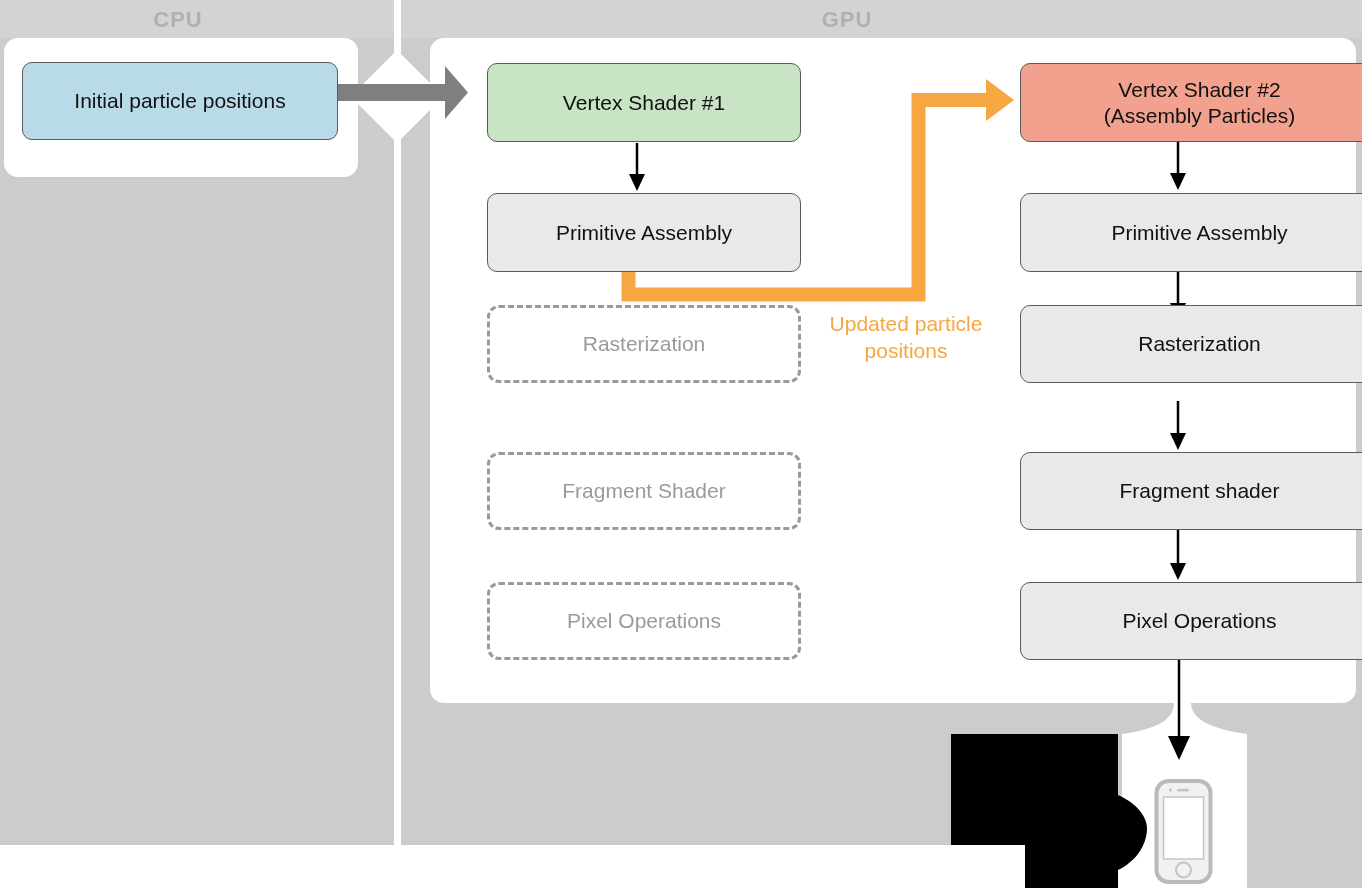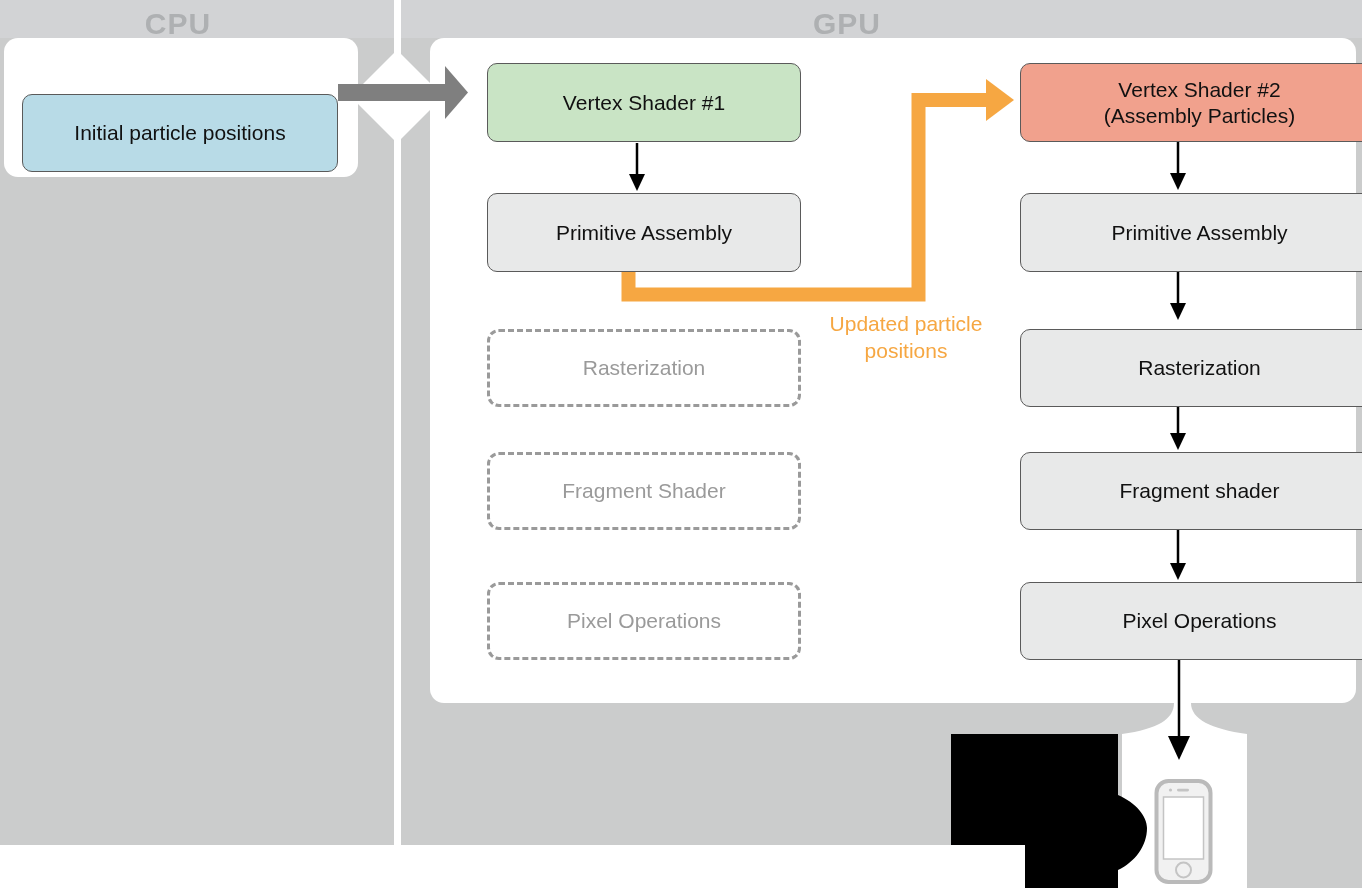--- a/index.html
+++ b/index.html
@@ -11,35 +11,35 @@
   html,body{margin:0;padding:0;background:#fff;}
   #stage{position:relative;width:1362px;height:888px;overflow:hidden;
          font-family:"Liberation Sans", sans-serif;background:#fff;}
   .abs{position:absolute;}
   
   .strip-cpu{left:0;top:0;width:394px;height:38px;background:var(--band-header);}
   .strip-gpu{left:401px;top:0;width:961px;height:38px;background:var(--band-header);}
   .body-cpu{left:0;top:38px;width:394px;height:807px;background:var(--band-body);}
   .body-gpu{left:401px;top:38px;width:961px;height:807px;background:var(--band-body);}
   .body-ext{left:1247px;top:845px;width:115px;height:43px;background:var(--band-body);}
-  .hdr-label{top:7px;width:160px;text-align:center;font-size:30px;font-weight:bold;
+  .hdr-label{top:7px;width:160px;text-align:center;font-size:22px;font-weight:bold;
              color:var(--hdr-text);letter-spacing:1px;}
   .hdr-cpu{left:98px;} .hdr-gpu{left:767px;}
   
   .card-cpu{left:4px;top:38px;width:354px;height:139px;background:var(--card);border-radius:14px;}
   .card-gpu{left:430px;top:38px;width:926px;height:665px;background:var(--card);border-radius:14px;}
   
   .box{position:absolute;box-sizing:border-box;display:flex;flex-direction:column;
        align-items:center;justify-content:center;text-align:center;
        border-radius:10px;font-size:21px;line-height:26px;color:var(--ink);
        border:1.5px solid var(--box-border);background:var(--box-gray);}
   .c1{left:479px;width:314px;margin-left:8px;} .c2{left:1020px;width:359px;}
-  .r1{top:63px;height:79px;} .r2{top:193px;height:79px;} .r3{top:329px;height:78px;}
+  .r1{top:63px;height:79px;} .r2{top:193px;height:79px;} .r3{top:305px;height:78px;}
   .r4{top:452px;height:78px;justify-content:center;} .r5{top:582px;height:78px;}
-  .box.blue{left:22px;top:62px;width:316px;height:78px;background:var(--blue);margin-top:32px;}
+  .box.blue{left:22px;top:62px;width:316px;height:78px;background:var(--blue);}
   .box.green{background:var(--green);}
   .box.salmon{background:var(--salmon);}
   .box.dashed{background:transparent;border:3px dashed var(--dashed);border-radius:12px;
               color:var(--dashed);}
   .orange-note{left:800px;top:310px;width:212px;text-align:center;color:var(--orange);
                font-size:21px;line-height:27px;}
   svg{position:absolute;left:0;top:0;}
 </style>
 </head>
 <body>

